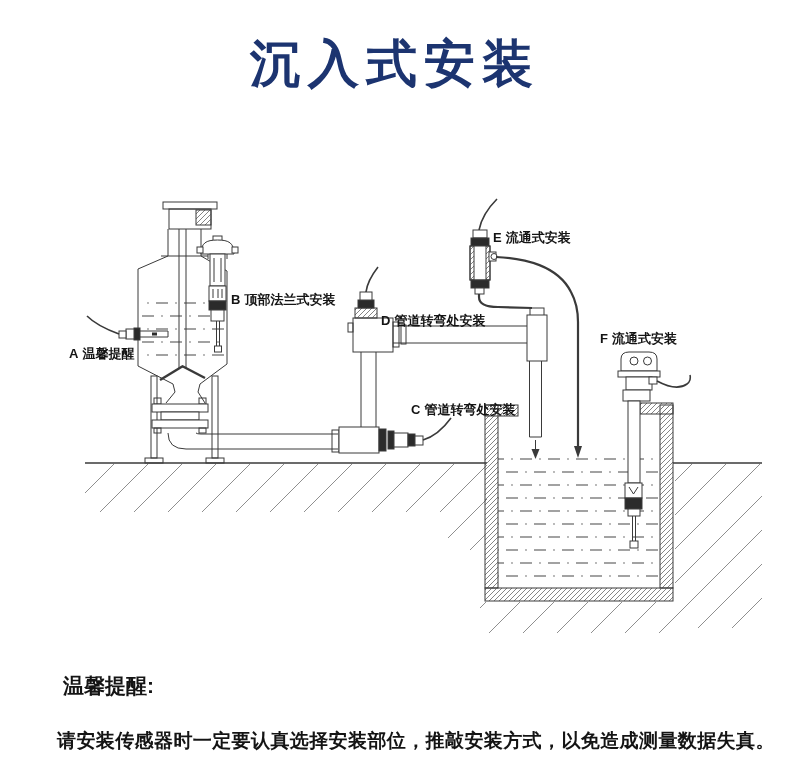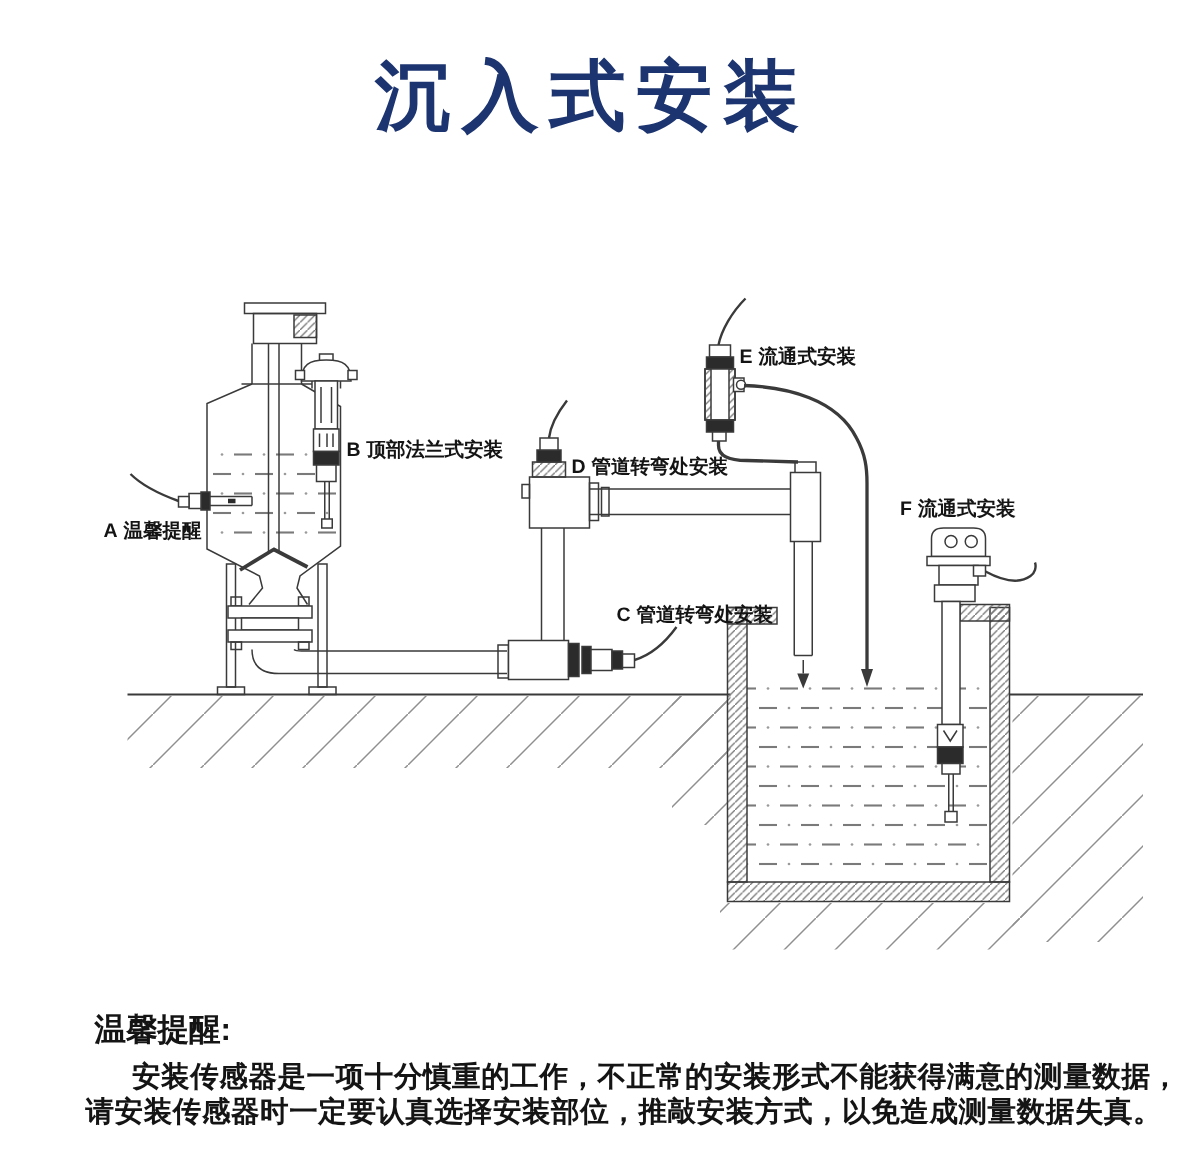--- a/index.html
+++ b/index.html
@@ -8,21 +8,21 @@
   .title { position:absolute; top:30px; left:0; width:100%; text-align:center;
            font-size:51px; font-weight:800; letter-spacing:7px;
            color:var(--color-title,#1c3470); }
   svg.diagram { position:absolute; left:0; top:0; }
   .dlabel { position:absolute; font-size:13px; font-weight:700;
             color:var(--color-text,#141414); white-space:nowrap; }
   .dlabel b { margin-right:4px; }
   #lblA { left:69px;  top:345px; }
   #lblB { left:231px; top:259px;margin-top:32px; }
   #lblC { left:378px; top:401px;margin-left:33px; }
-  #lblD { left:381px; top:302px; }
+  #lblD { left:381px; top:312px; }
   #lblE { left:493px; top:229px; }
   #lblF { left:600px; top:330px; }
   .notice-heading { position:absolute; left:63px; top:672px; font-size:21px;
                     font-weight:800; color:var(--color-text,#0f0f0f);text-align:center; }
   .notice-line { position:absolute; font-size:19px; font-weight:700;
                  color:var(--color-text,#141414); letter-spacing:0.4px; white-space:nowrap; }
   #nl1 { left:88px; top:705px; }
   #nl2 { left:57px; top:728px; }
 </style>
 </head>
@@ -222,16 +222,15 @@
     <b>D</b><span>管道转弯处安装</span>
   </div>
   <div class="dlabel" id="lblE">
     <b>E</b><span>流通式安装</span>
   </div>
   <div class="dlabel" id="lblF">
     <b>F</b><span>流通式安装</span>
   </div>
 
   <div class="notice-heading">温馨提醒:</div>
-  <div class="notice-line" id="nl1">安装传感器是一项十分慎重的工作，不正常的安装形式不能获得满意的测量数据，</div>
   <div class="notice-line" id="nl2">请安装传感器时一定要认真选择安装部位，推敲安装方式，以免造成测量数据失真。</div>
 
 </div>
 
 </body></html>

